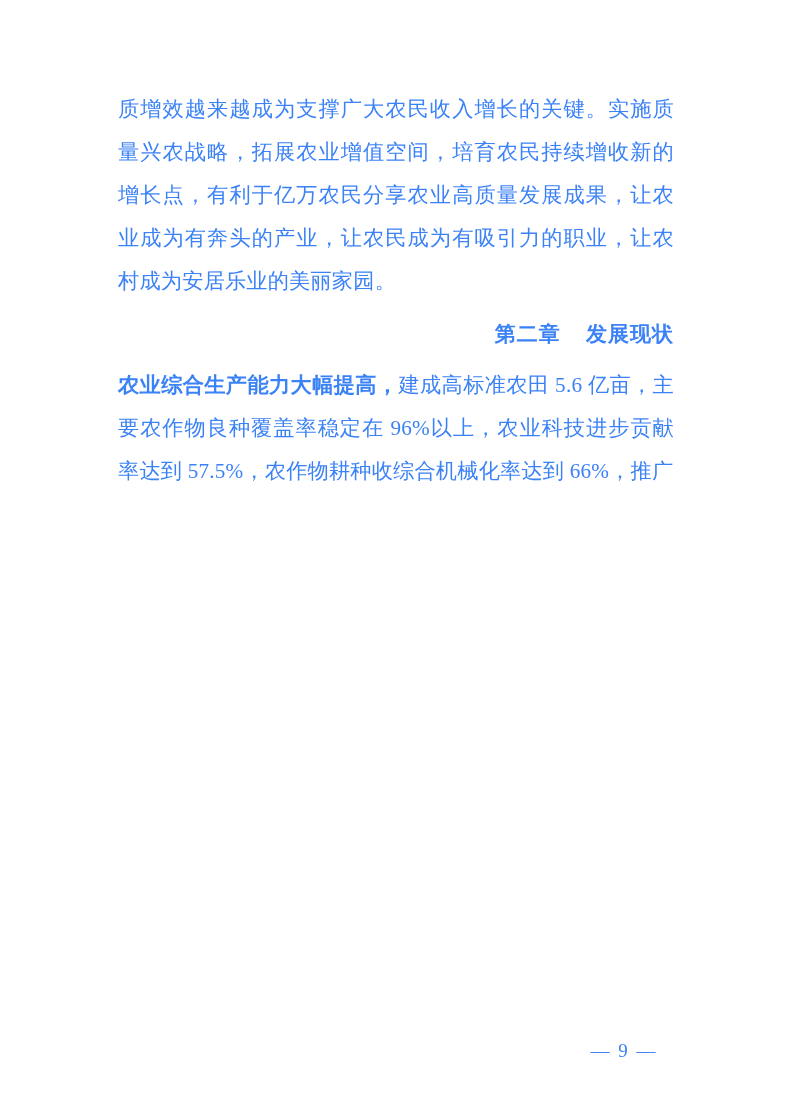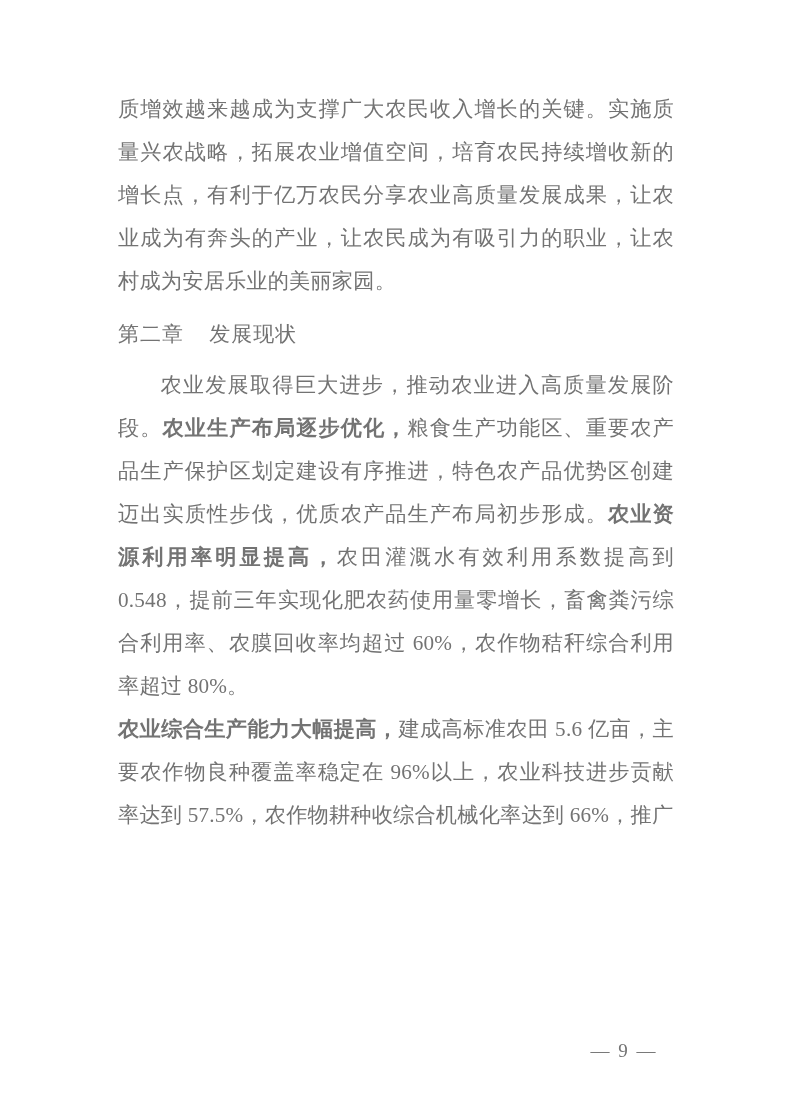--- a/index.html
+++ b/index.html
@@ -7,21 +7,21 @@
     padding: 0;
     background: #ffffff;
   }
   .page {
     position: relative;
     width: 788px;
     height: 1115px;
     background: #ffffff;
     overflow: hidden;
     font-family: "Liberation Serif", "DejaVu Serif", serif;
-    color: #737373;
+    color: #3b82f6;
   }
   .content {
     position: absolute;
     left: 118px;
     top: 88px;
     width: 556px;
   }
   p {
     margin: 0;
     font-size: 21.2px;
@@ -30,22 +30,22 @@
     text-justify: inter-ideograph;
     letter-spacing: 0.2px;
   }
   .indent {
     text-indent: 2em;
   }
   .chapter-heading {
     margin: 10px 0 8px 0;
     font-size: 21px;
     line-height: 43px;
-    text-align: left;
-    font-weight: normal;
+    text-align: right;
+    font-weight: bold;
     letter-spacing: 1px;
   }
   .chapter-heading .gap {
     display: inline-block;
     width: 1.2em;
   }
   .bold {
     font-weight: bold;
   }
   .para-block {
@@ -75,23 +75,20 @@
 
     <p class="para-block">
       <span>质增效越来越成为支撑广大农民收入增长的关键。实施质量兴农战略，拓展农业增值空间，培育农民持续增收新的增长点，有利于亿万农民分享农业高质量发展成果，让农业成为有奔头的产业，让农民成为有吸引力的职业，让农村成为安居乐业的美丽家园。</span>
     </p>
 
     <div class="chapter-heading">
       <span>第二章</span><span class="gap"></span><span>发展现状</span>
     </div>
 
 
-    <p class="para-block indent">
-      <span>农业发展取得巨大进步，推动农业进入高质量发展阶段。</span><span class="bold">农业生产布局逐步优化，</span><span>粮食生产功能区、重要农产品生产保护区划定建设有序推进，特色农产品优势区创建迈出实质性步伐，优质农产品生产布局初步形成。</span><span class="bold">农业资源利用率明显提高，</span><span>农田灌溉水有效利用系数提高到 0.548，提前三年实现化肥农药使用量零增长，畜禽粪污综合利用率、农膜回收率均超过 60%，农作物秸秆综合利用率超过 80%。</span>
-    </p>
 
     <p class="para-block">
       <span class="bold">农业综合生产能力大幅提高，</span><span>建成高标准农田 5.6 亿亩，主要农作物良种覆盖率稳定在 96%以上，农业科技进步贡献率达到 57.5%，农作物耕种收综合机械化率达到 66%，推广</span>
     </p>
 
   </div>
 
   <div class="footer">
     <span class="pgnum">— 9 —</span>
   </div>

